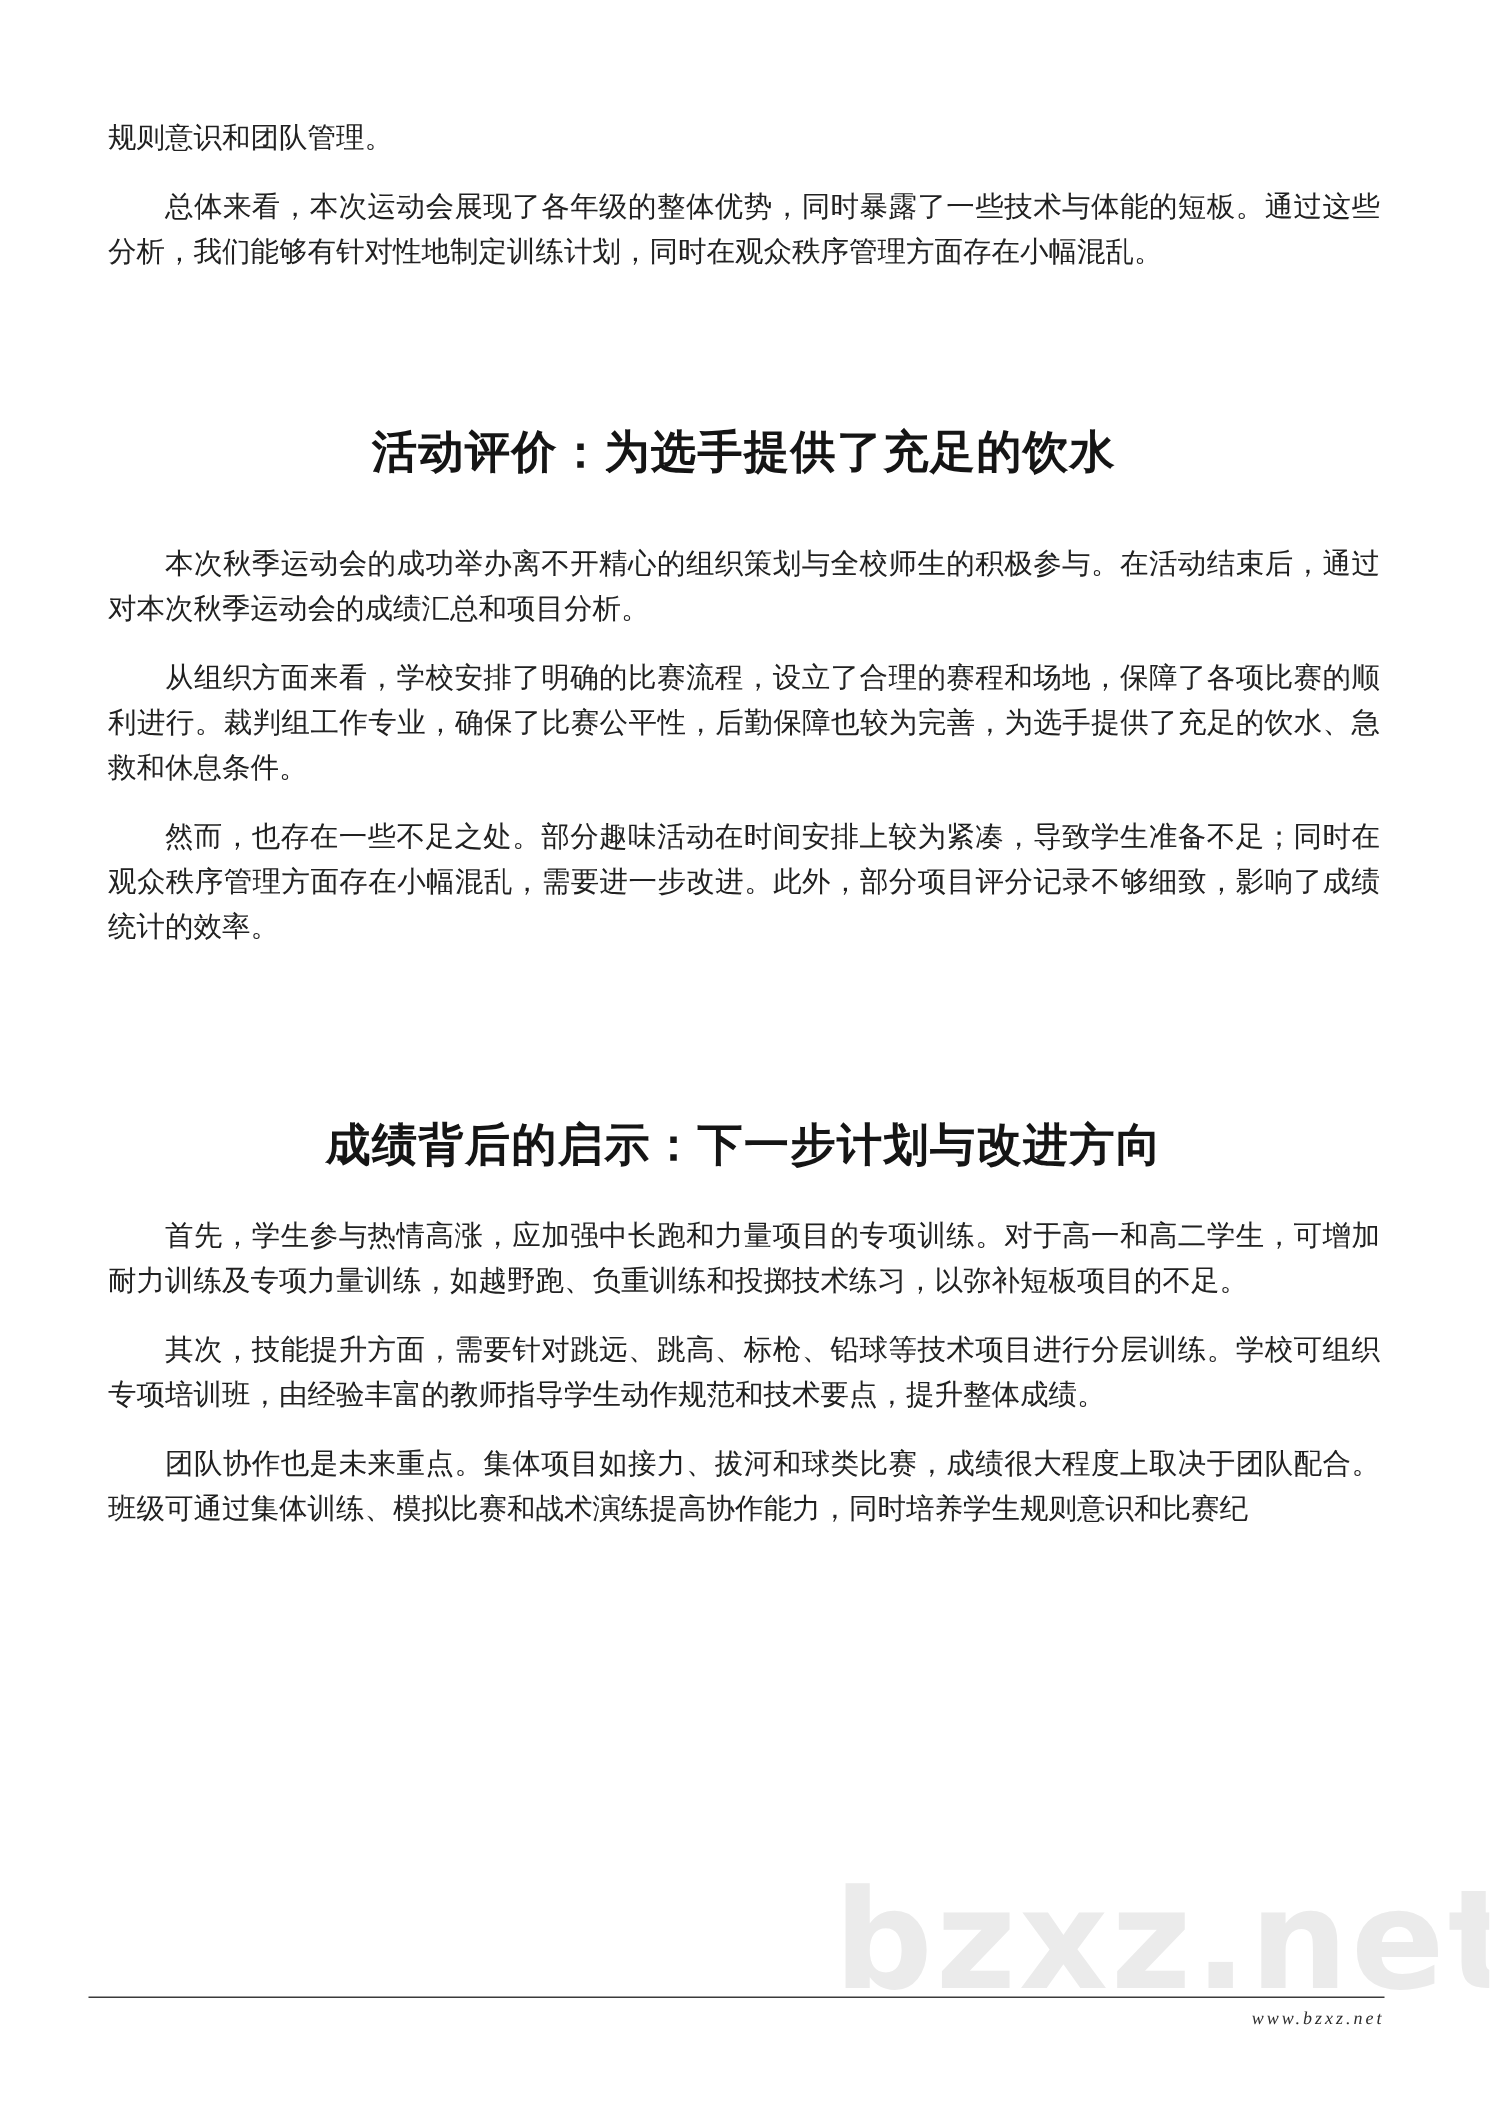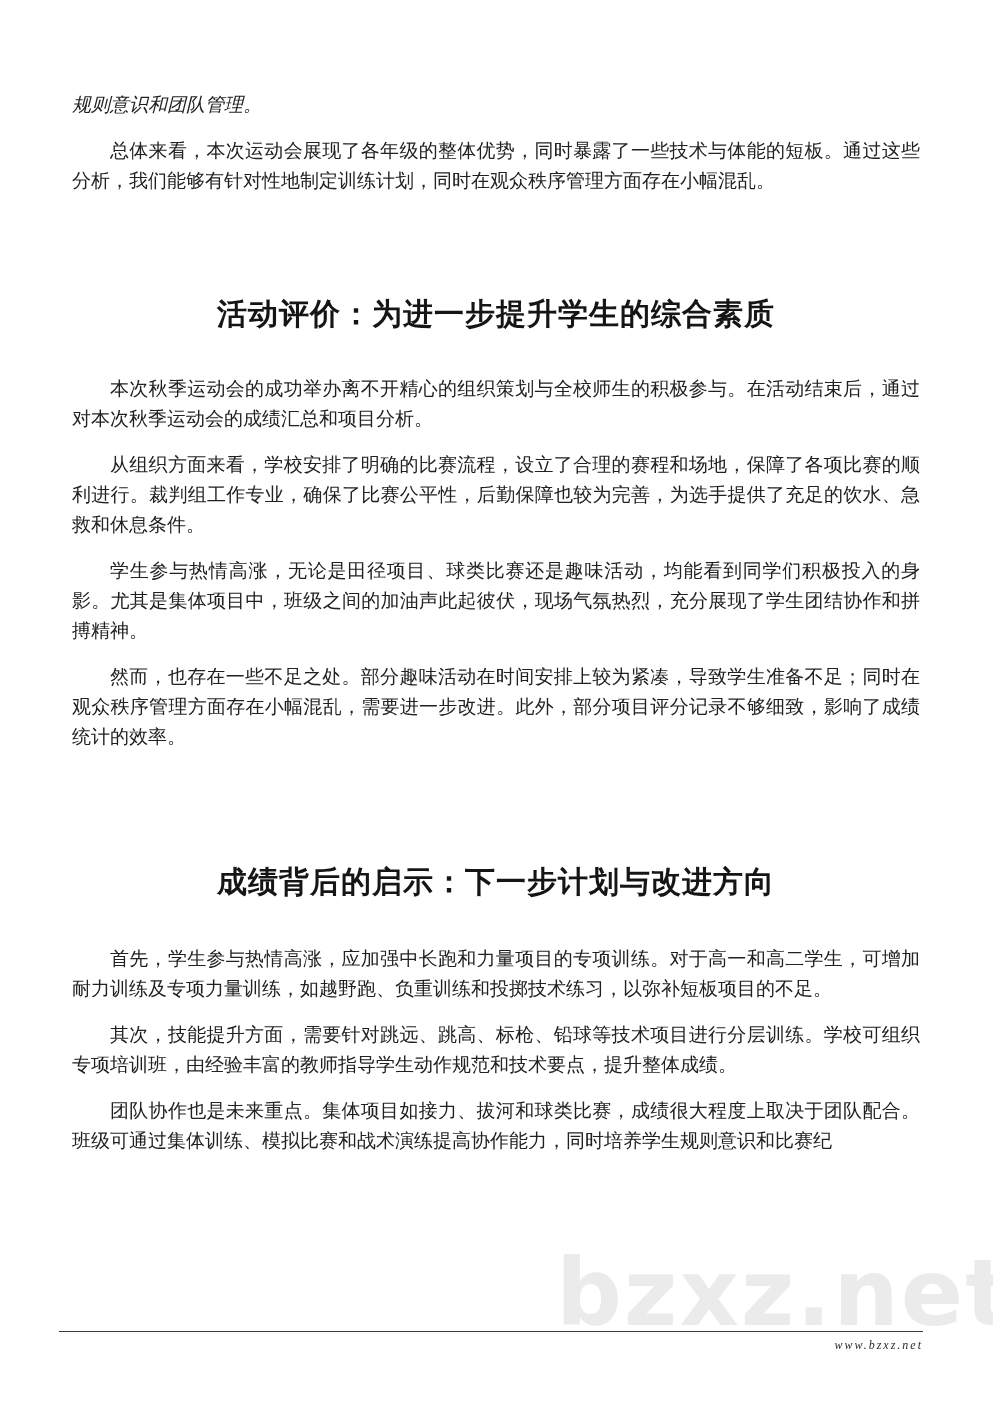--- a/index.html
+++ b/index.html
@@ -15,34 +15,34 @@
     left:72px;top:0;width:848px;
     padding-top:78px;
     z-index:1;
     color:#212121;
     font-size:19px;
     line-height:30px;
     text-align:justify;
     text-justify:inter-character;
   }
   .para{margin:16px 0 0 0;}
-  .para.first{margin-top:12px;font-style:italic;}
+  .para.first{margin-top:0;}
   .para.indent{text-indent:2em;}
   .section-heading{
     font-family:"Liberation Sans","DejaVu Sans",sans-serif;
     font-weight:700;
     font-size:30px;
     line-height:36px;
     letter-spacing:1px;
     text-align:center;
     text-indent:0;
     color:#151515;
     margin:100px 0 42px 0;
   }
-  .section-heading.second{margin-top:112px;margin-bottom:44px;}
+  .section-heading.second{margin-top:112px;margin-bottom:28px;}
   .watermark{
     position:absolute;
     left:556px;top:1248px;
     z-index:0;
     font-family:"DejaVu Sans","Liberation Sans",sans-serif;
     font-weight:700;
     font-size:92px;
     line-height:92px;
     letter-spacing:2px;
     color:#ebebeb;
@@ -75,27 +75,26 @@
 <div class="page">
 
   <div class="watermark">bzxz.net</div>
 
   <div class="content">
 
     <p class="para first">规则意识和团队管理。</p>
 
     <p class="para indent">总体来看，本次运动会展现了各年级的整体优势，同时暴露了一些技术与体能的短板。通过这些分析，我们能够有针对性地制定训练计划，同时在观众秩序管理方面存在小幅混乱。</p>
 
-    <h1 class="section-heading">活动评价：为进一步提升学生的综合素质</h1>
+    <h1 class="section-heading">活动评价：为选手提供了充足的饮水</h1>
 
     <p class="para indent">本次秋季运动会的成功举办离不开精心的组织策划与全校师生的积极参与。在活动结束后，通过对本次秋季运动会的成绩汇总和项目分析。</p>
 
     <p class="para indent">从组织方面来看，学校安排了明确的比赛流程，设立了合理的赛程和场地，保障了各项比赛的顺利进行。裁判组工作专业，确保了比赛公平性，后勤保障也较为完善，为选手提供了充足的饮水、急救和休息条件。</p>
 
-    <p class="para indent">学生参与热情高涨，无论是田径项目、球类比赛还是趣味活动，均能看到同学们积极投入的身影。尤其是集体项目中，班级之间的加油声此起彼伏，现场气氛热烈，充分展现了学生团结协作和拼搏精神。</p>
 
     <p class="para indent">然而，也存在一些不足之处。部分趣味活动在时间安排上较为紧凑，导致学生准备不足；同时在观众秩序管理方面存在小幅混乱，需要进一步改进。此外，部分项目评分记录不够细致，影响了成绩统计的效率。</p>
 
 
     <h1 class="section-heading second">成绩背后的启示：下一步计划与改进方向</h1>
 
 
     <p class="para indent">首先，学生参与热情高涨，应加强中长跑和力量项目的专项训练。对于高一和高二学生，可增加耐力训练及专项力量训练，如越野跑、负重训练和投掷技术练习，以弥补短板项目的不足。</p>
 
     <p class="para indent">其次，技能提升方面，需要针对跳远、跳高、标枪、铅球等技术项目进行分层训练。学校可组织专项培训班，由经验丰富的教师指导学生动作规范和技术要点，提升整体成绩。</p>

